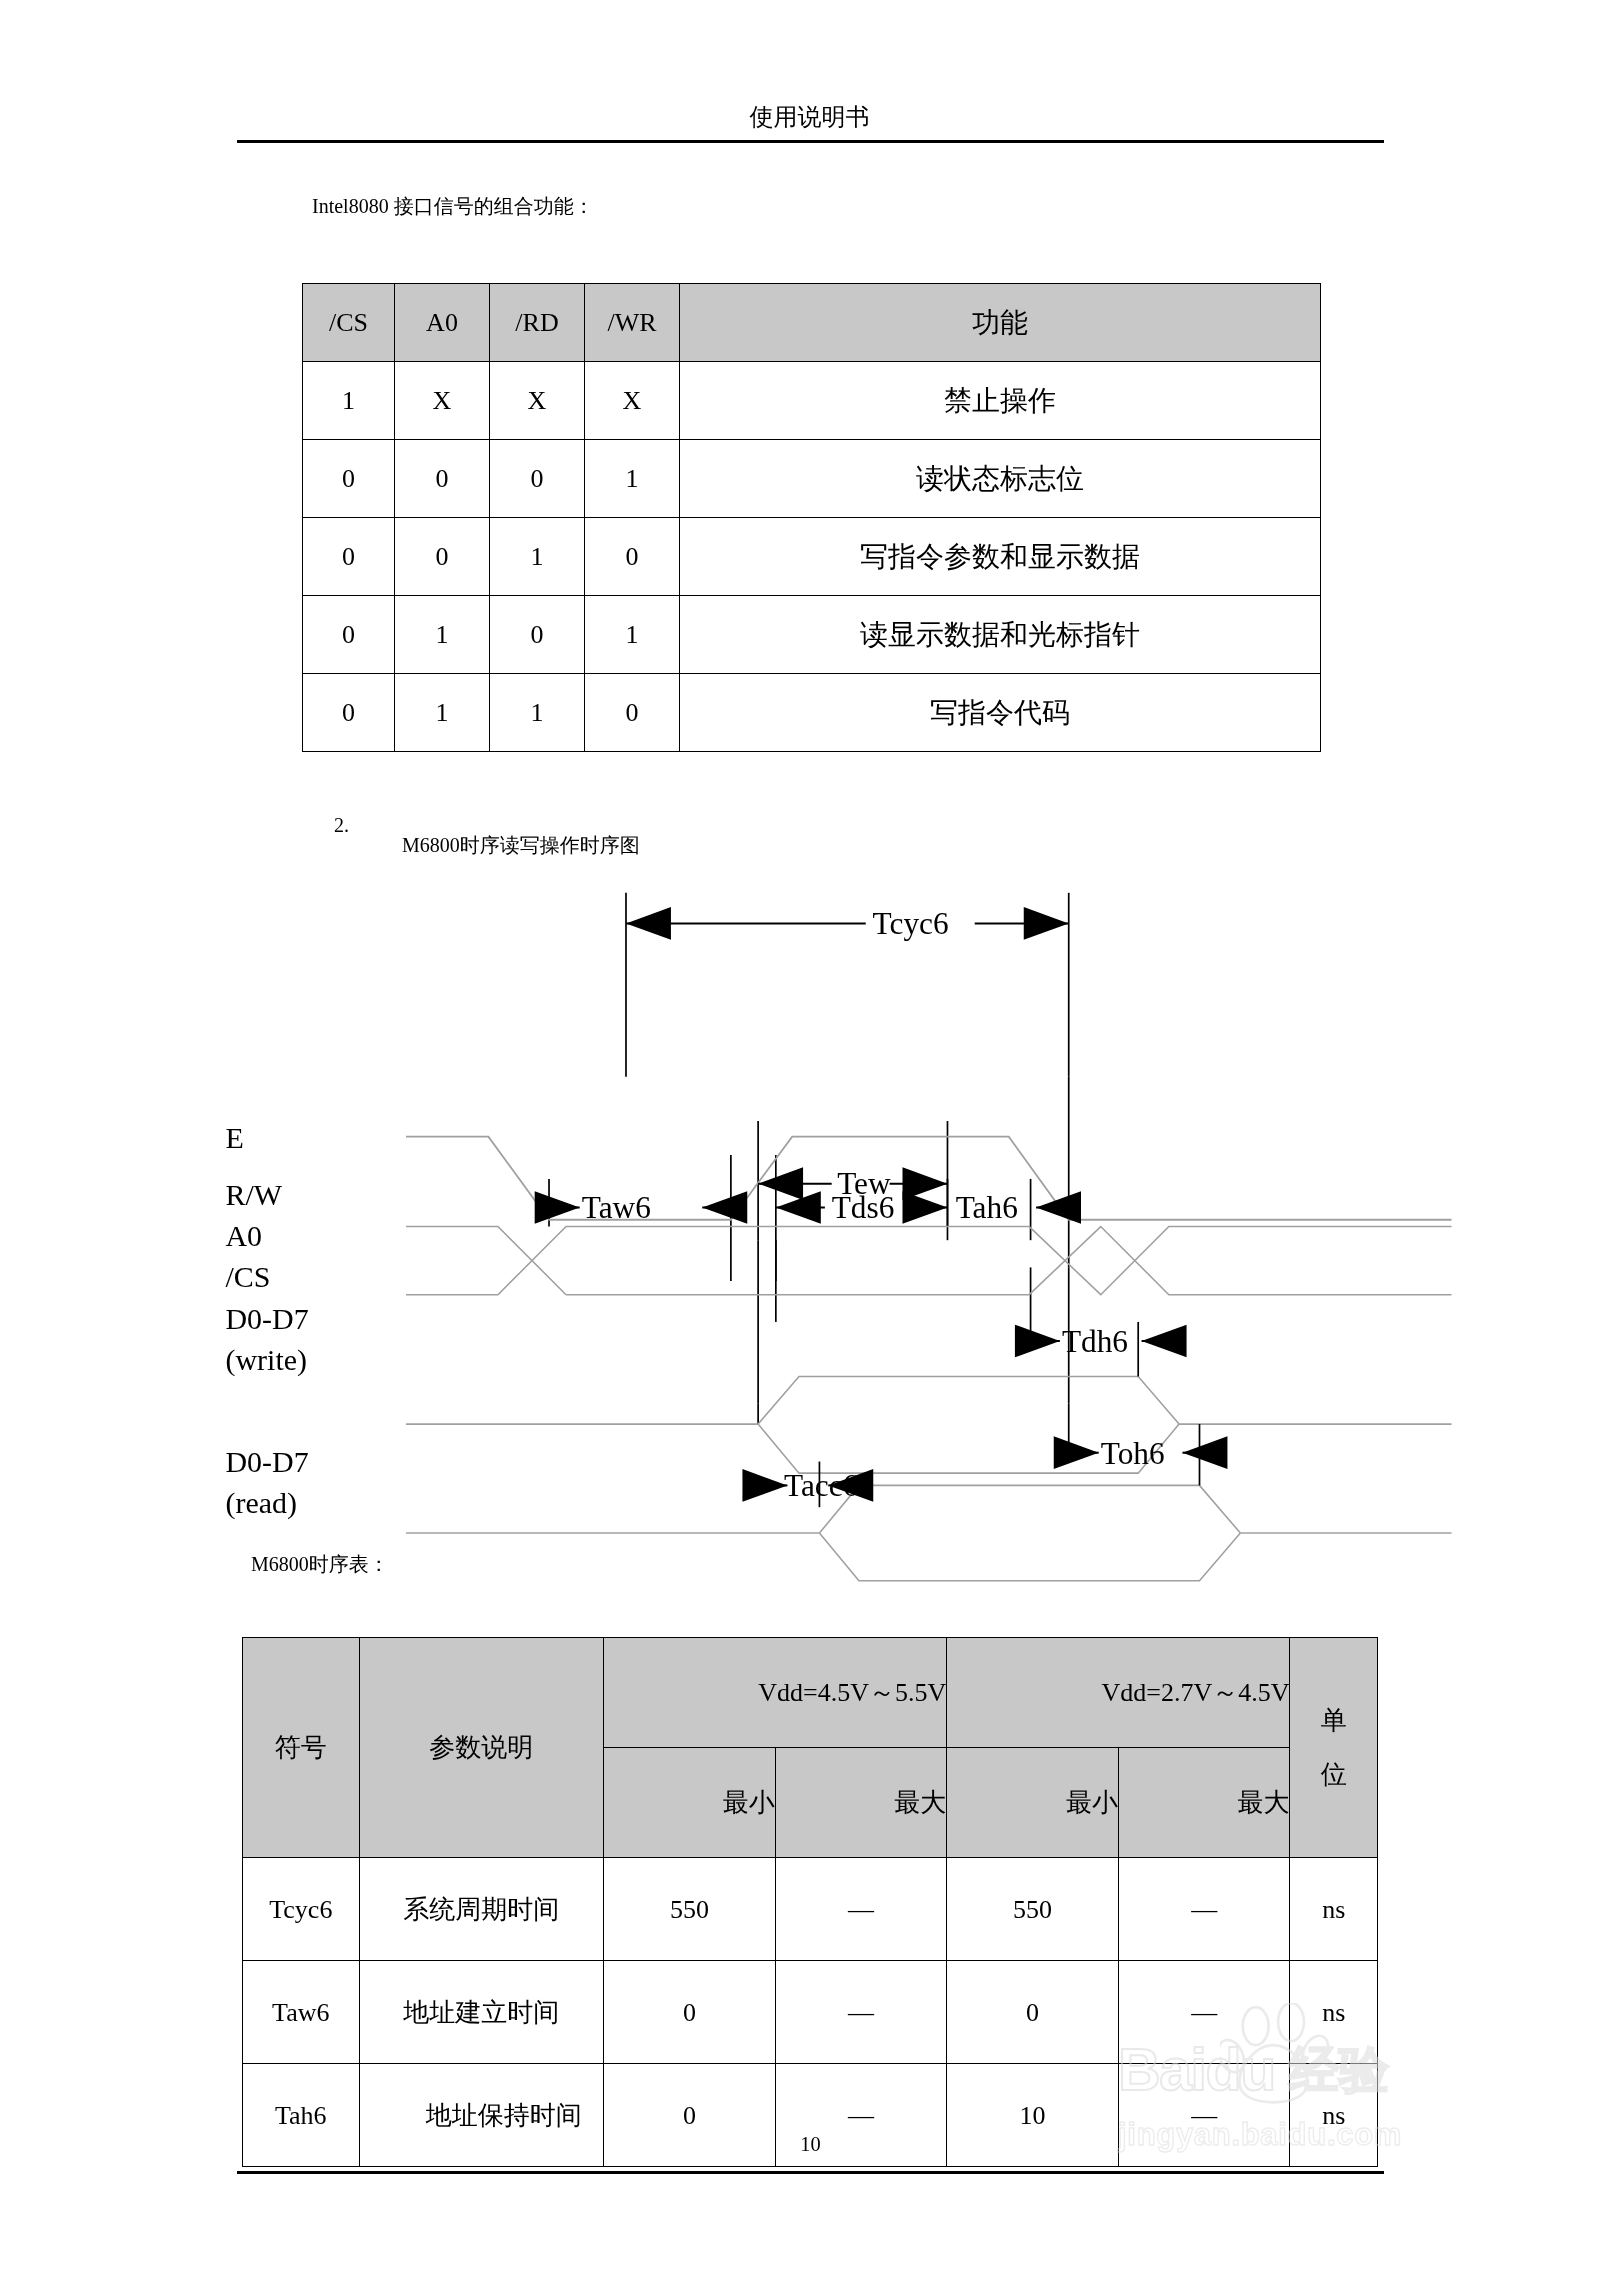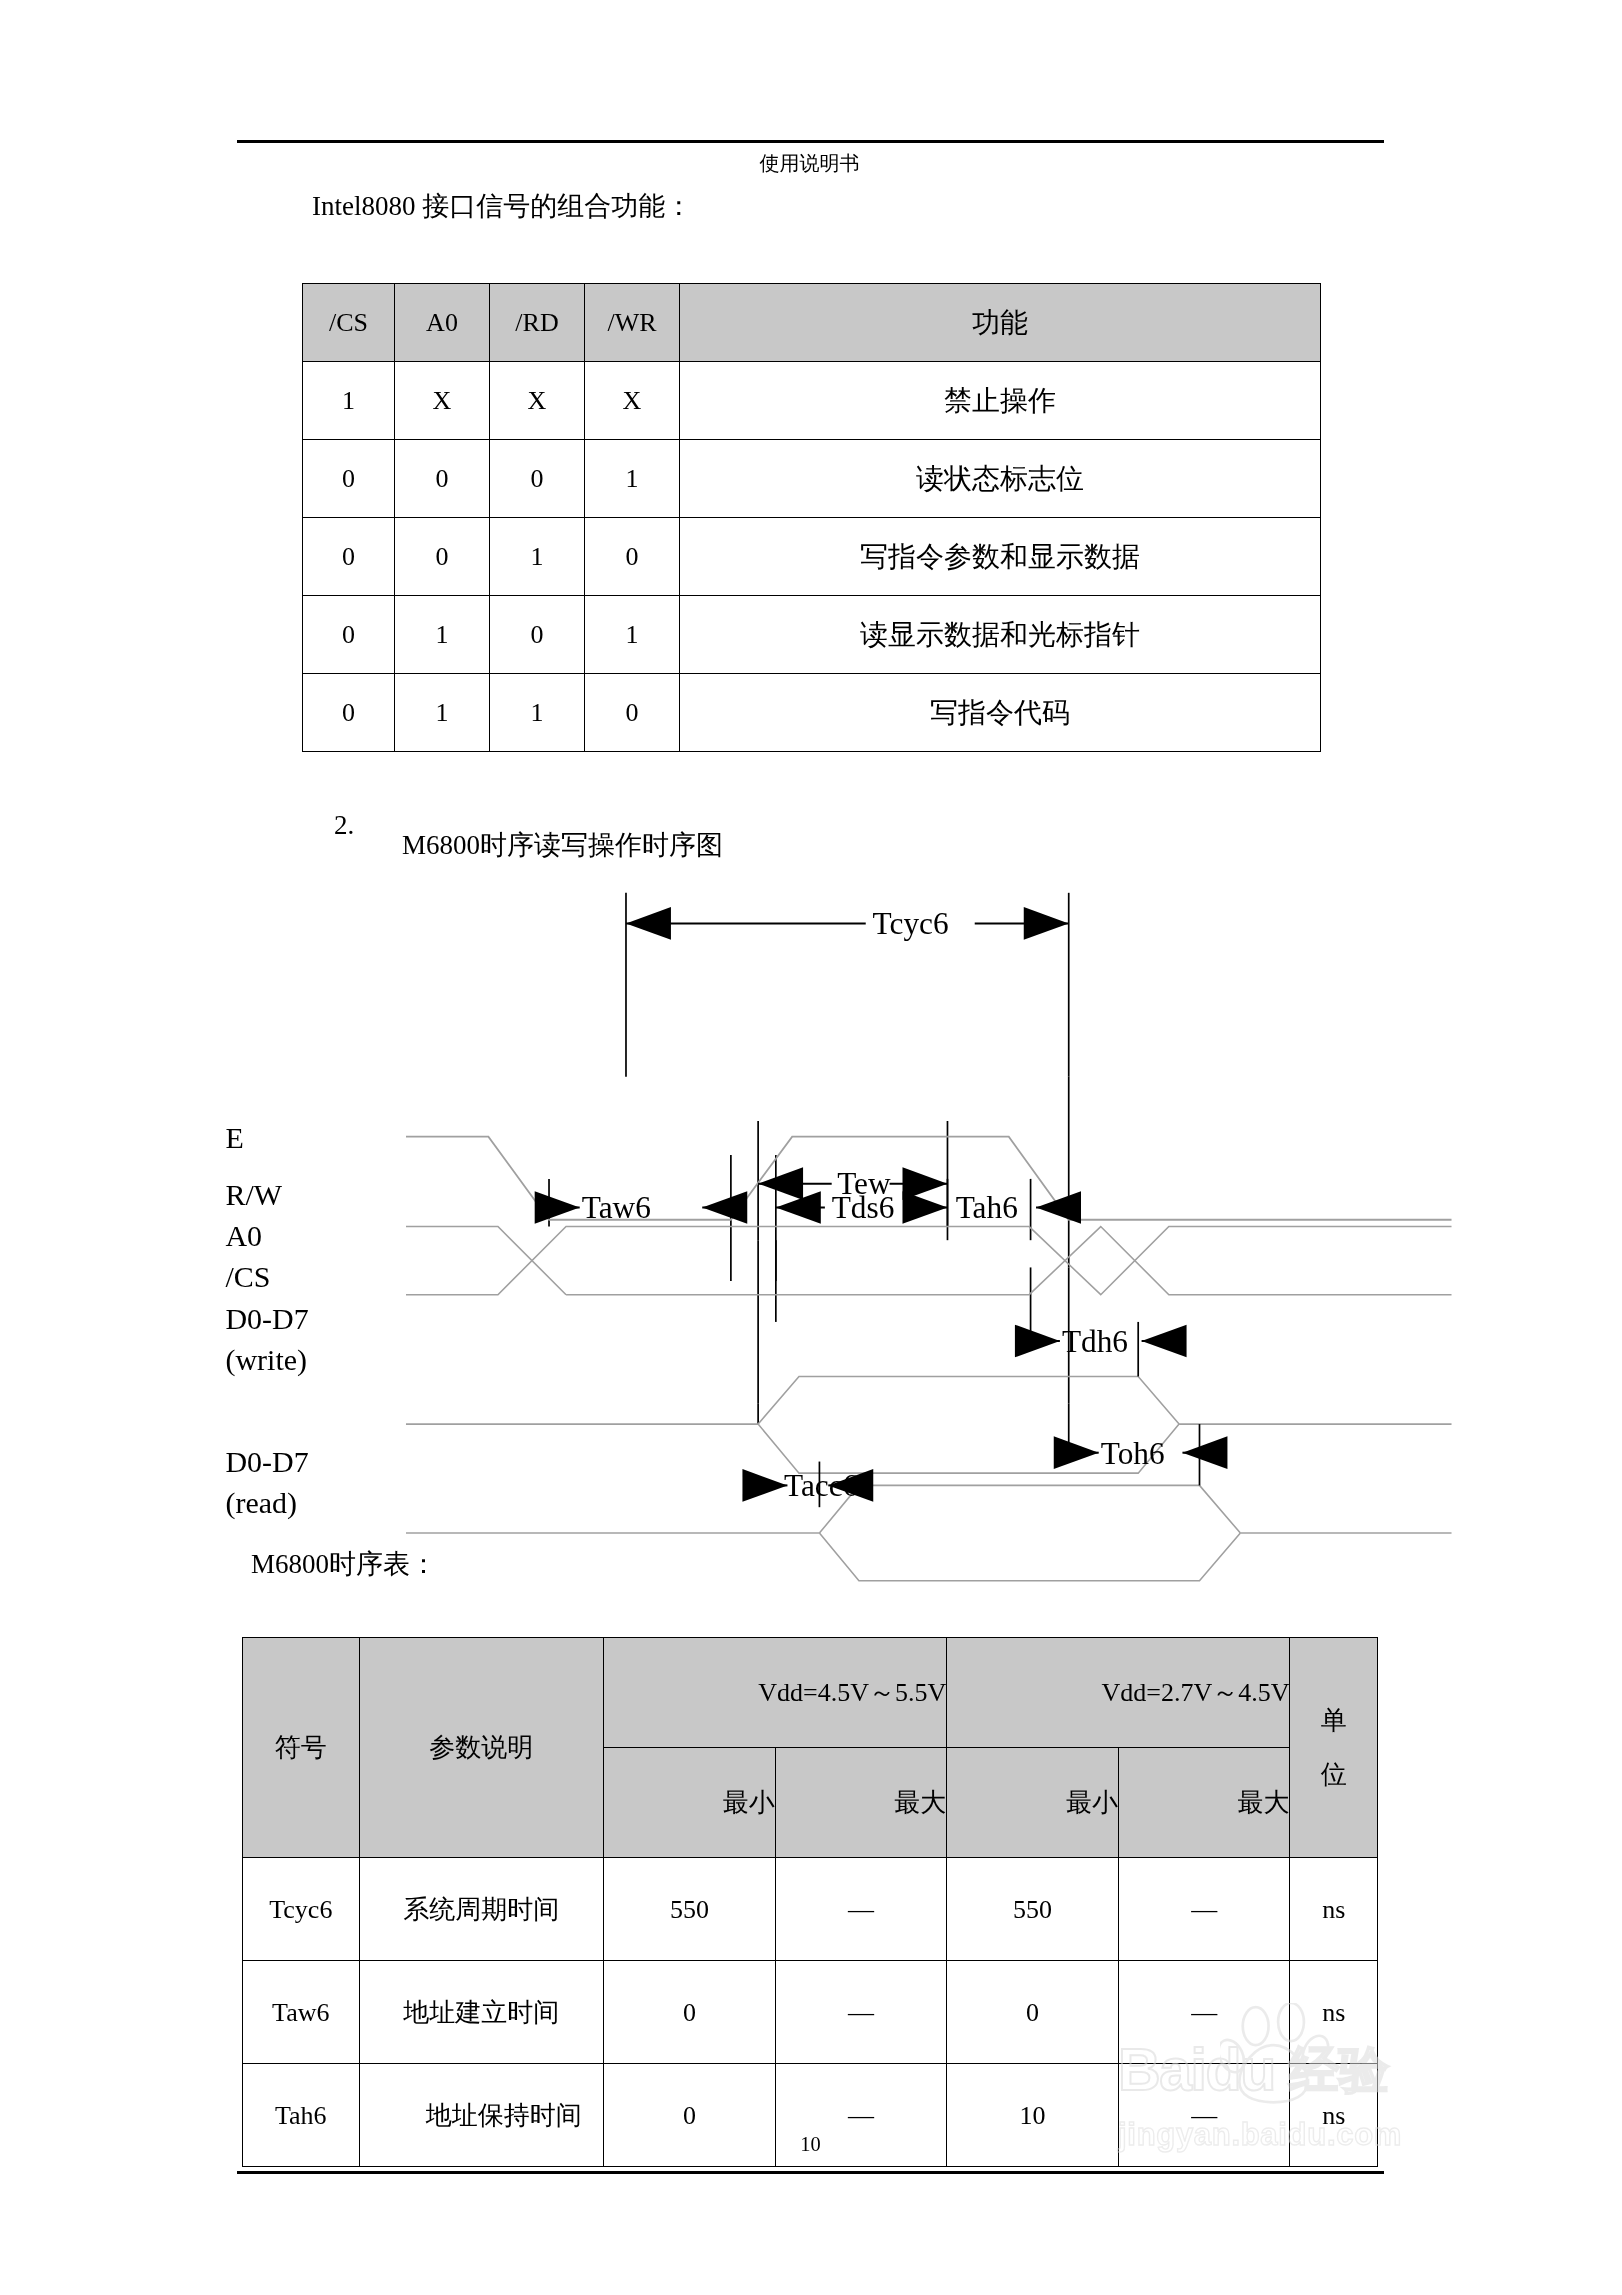--- a/index.html
+++ b/index.html
@@ -4,25 +4,25 @@
 <style>
   html,body{margin:0;padding:0;background:#fff;}
   body{width:1623px;height:2295px;position:relative;
        font-family:"Liberation Serif","DejaVu Serif",serif;color:#000;
        -webkit-font-smoothing:none;}
 
   .page{position:absolute;inset:0;}
 
   
   #doc-header{position:absolute;left:237px;top:104px;width:1145px;}
-  #doc-header .htext{text-align:center;font-size:20px;line-height:26px;margin-top:46px;}
+  #doc-header .htext{text-align:center;font-size:24px;line-height:26px;}
   #header-rule{position:absolute;left:237px;top:140px;width:1147px;height:3.4px;background:#000;}
 
   
-  .heading{position:absolute;font-size:27px;line-height:34px;white-space:pre;}
+  .heading{position:absolute;font-size:20px;line-height:34px;white-space:pre;}
 
   
   table{border-collapse:collapse;position:absolute;table-layout:fixed;}
   table td{border:1.4px solid #000;text-align:center;vertical-align:middle;
            font-size:26px;line-height:31px;padding:0;}
   .shade{background:#c8c8c8;}
 
   
   #table-intel{left:302px;top:283px;width:1019px;}
   #table-intel td{height:77px;}

